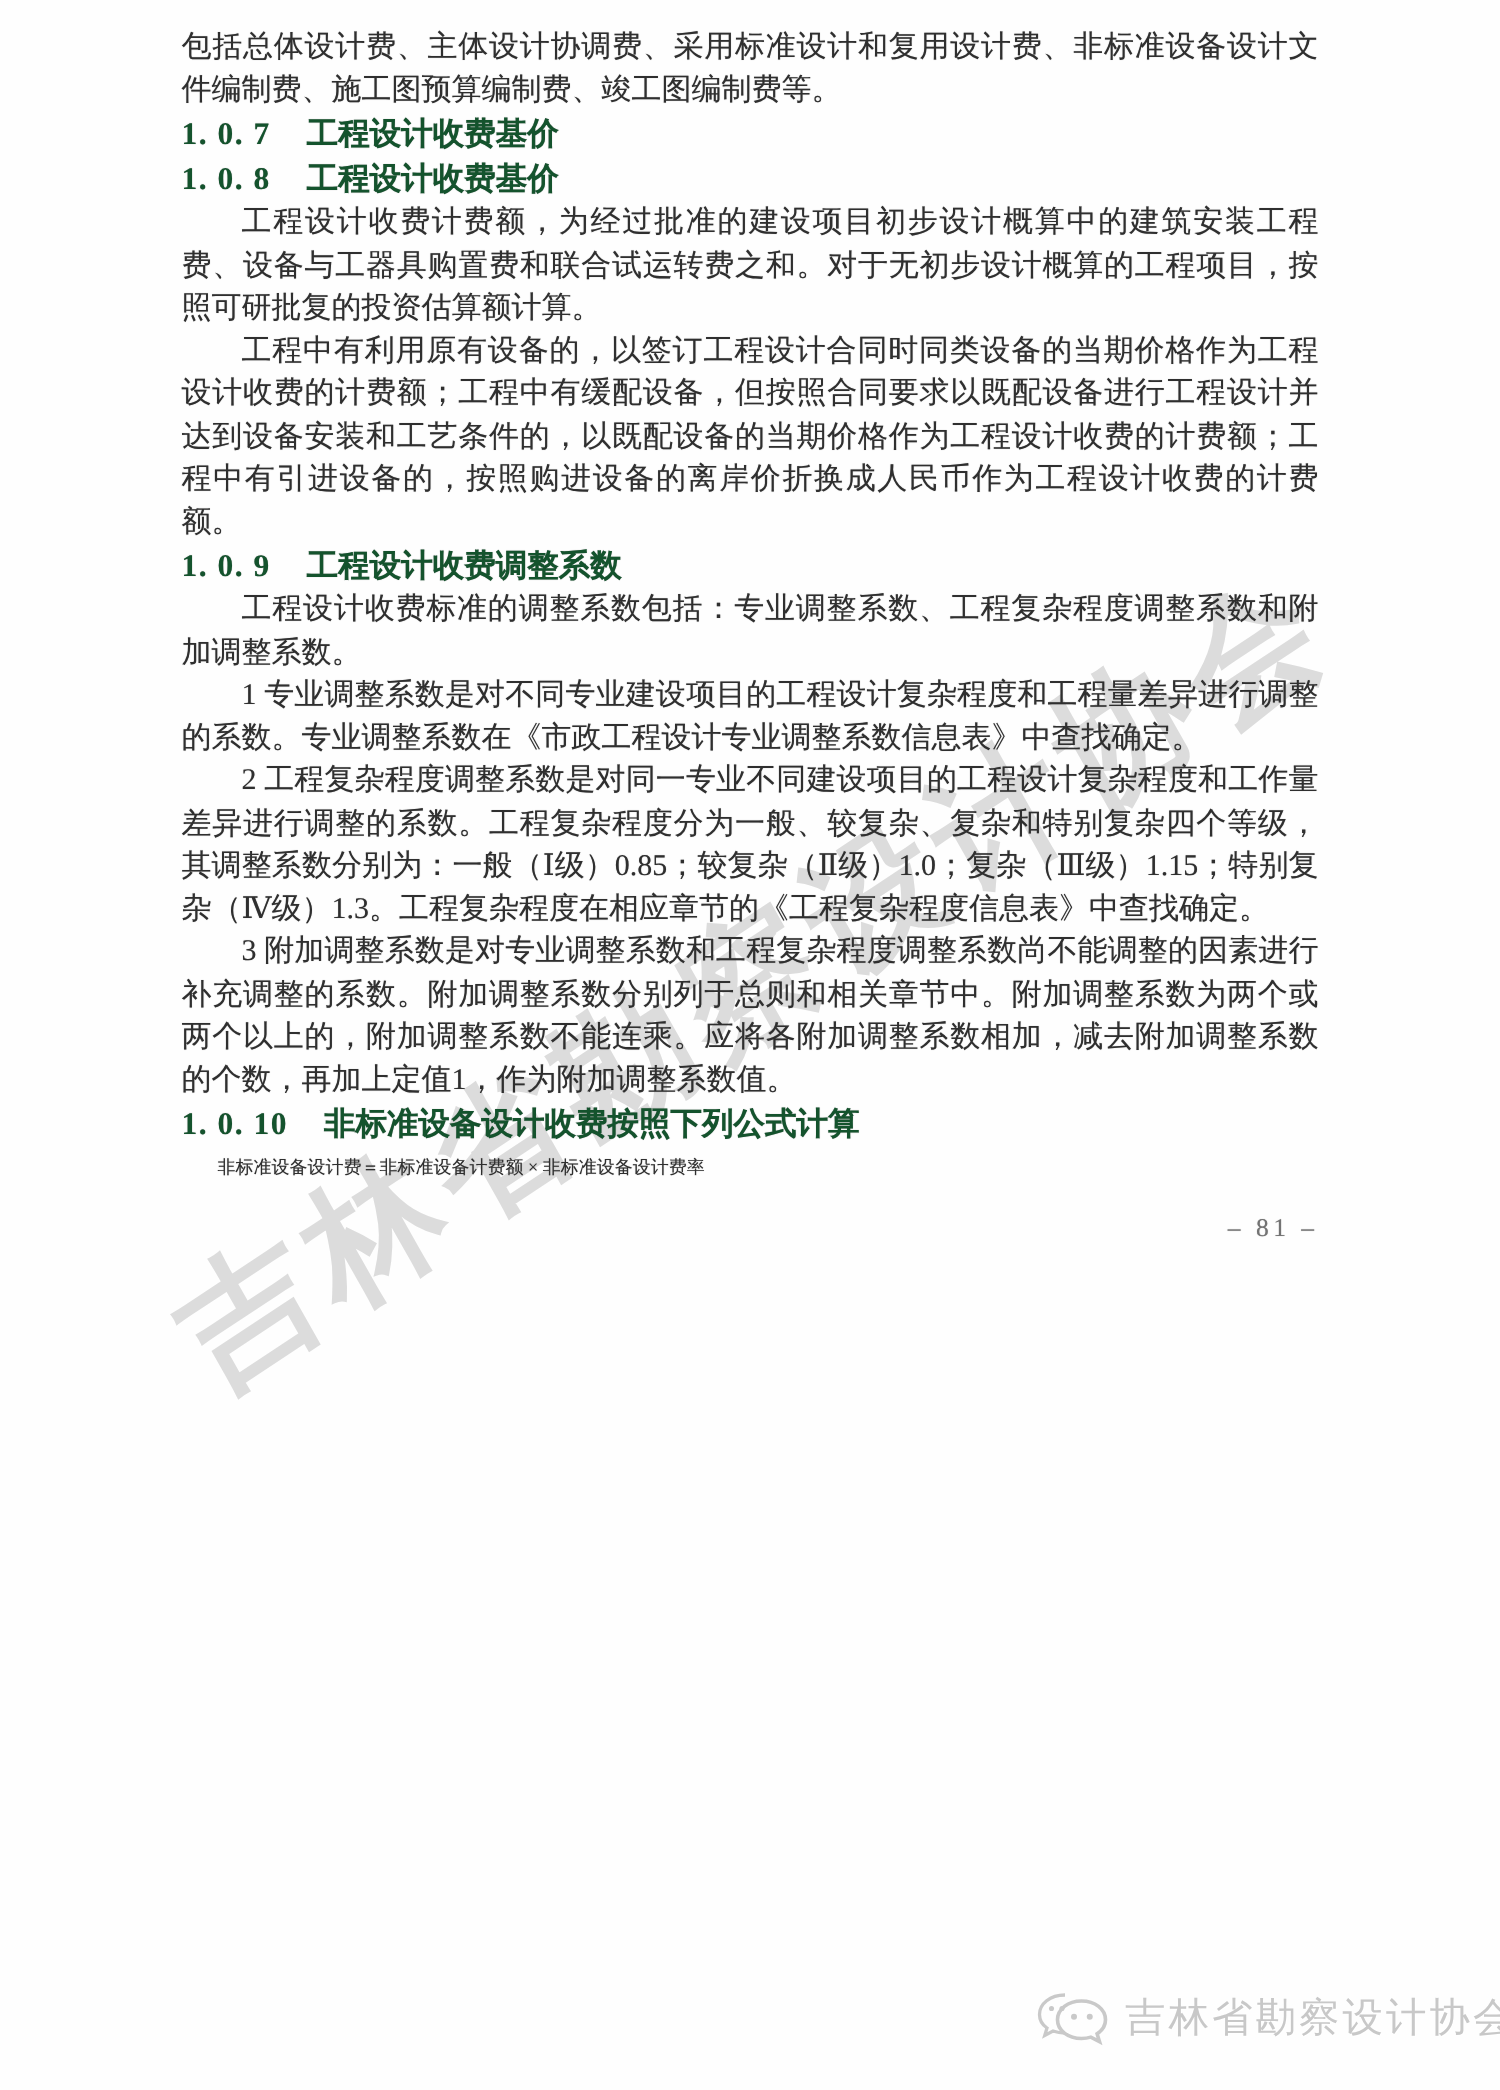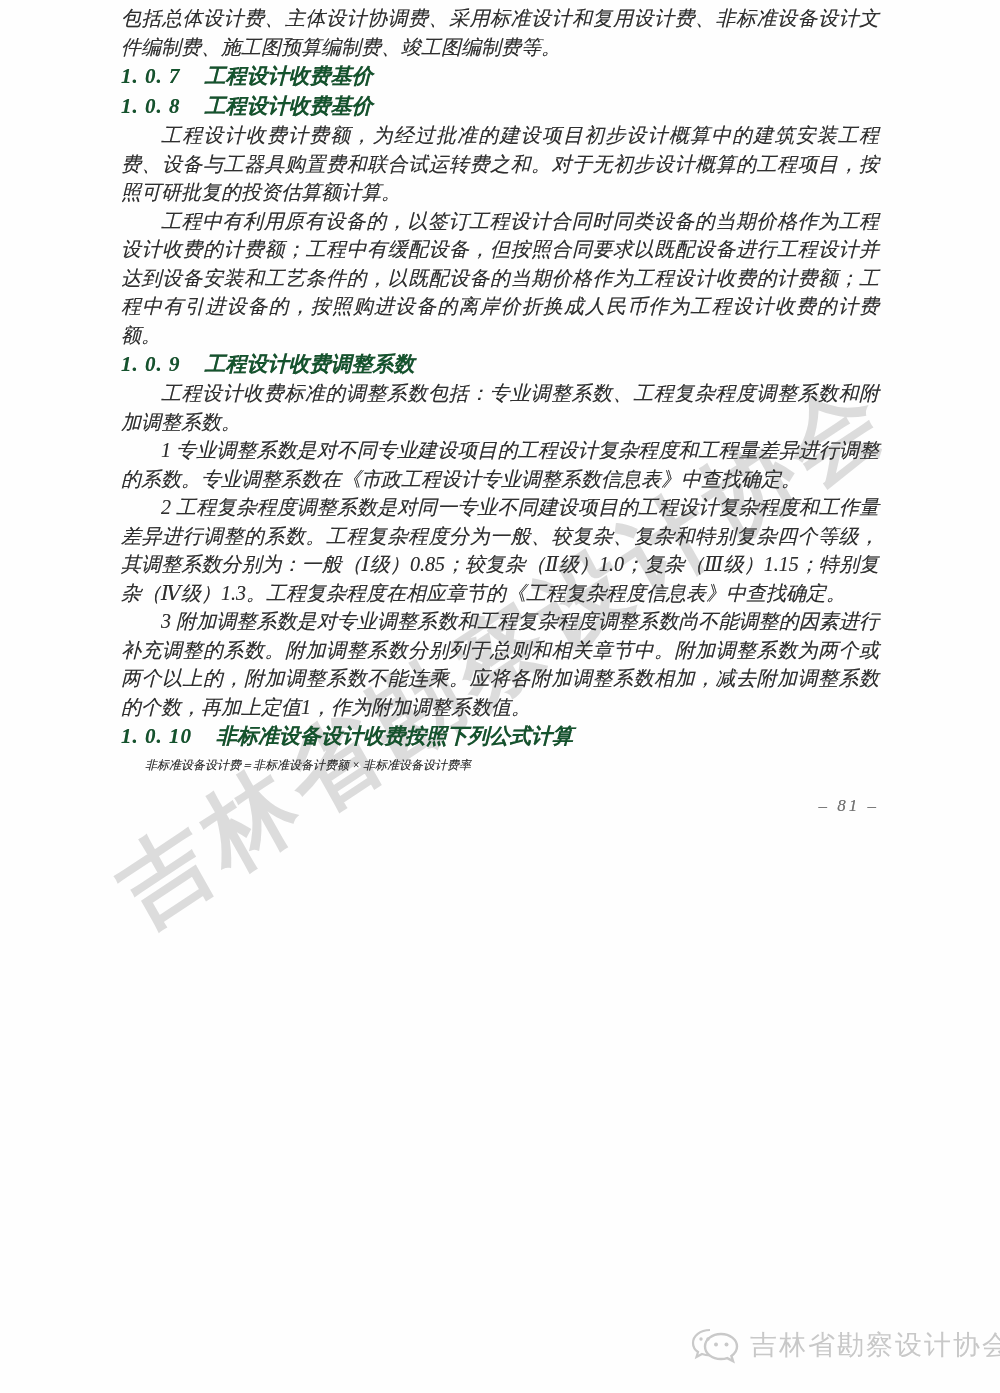--- a/index.html
+++ b/index.html
@@ -26,26 +26,25 @@
     color:rgba(152,152,152,0.33);
     font-weight:600;
     transform:rotate(-33.5deg) skewX(-4deg);
     transform-origin:46px 46px;
     z-index:0;
     user-select:none;
   }
   
   .content{
     position:absolute;
-    left:121px;top:4px;
+    left:121px;top:17px;
     width:758px;
     z-index:1;
     color:#2f2f2f;
     text-shadow:0 0 0.6px rgba(40,40,40,0.45);
-    font-style:italic;
   }
   .content p,.content h2{margin:0;padding:0;}
   .para{
     font-size:20px;
     line-height:28.5px;
     text-align:justify;
     text-justify:inter-ideograph;
     text-align-last:left;
   }
   .indent{text-indent:2em;}

